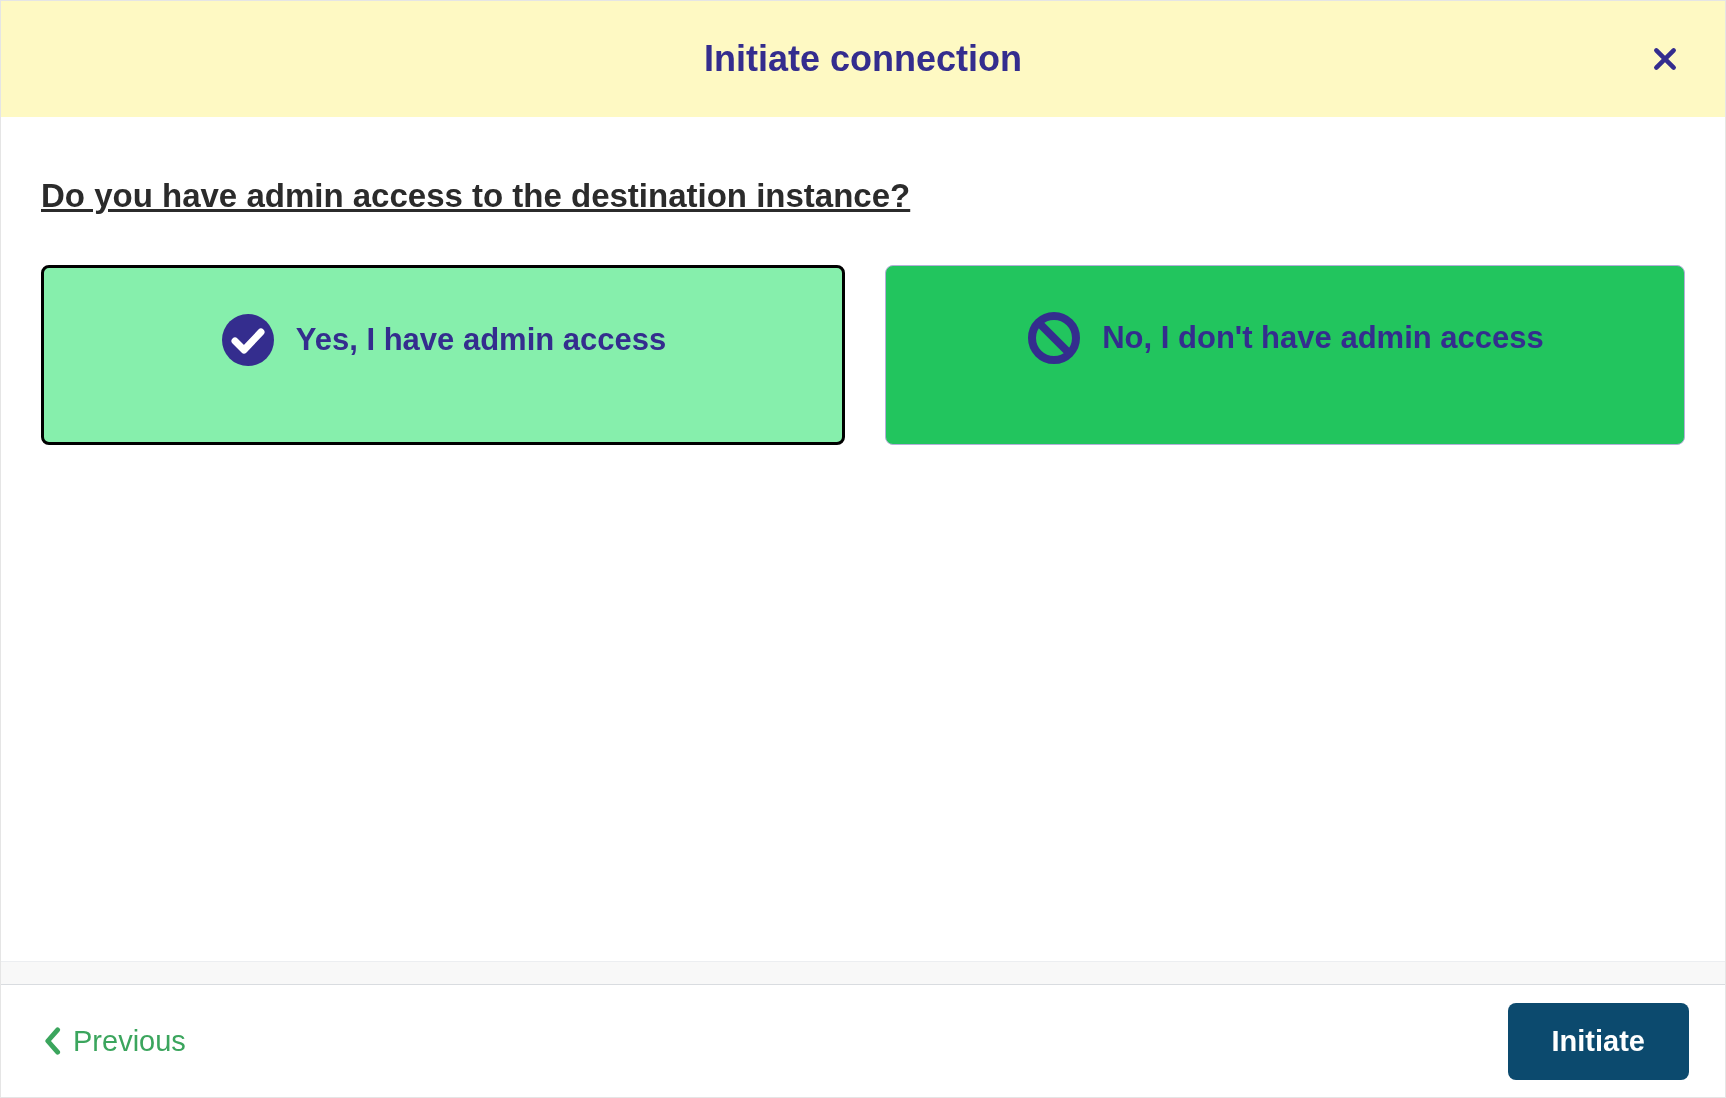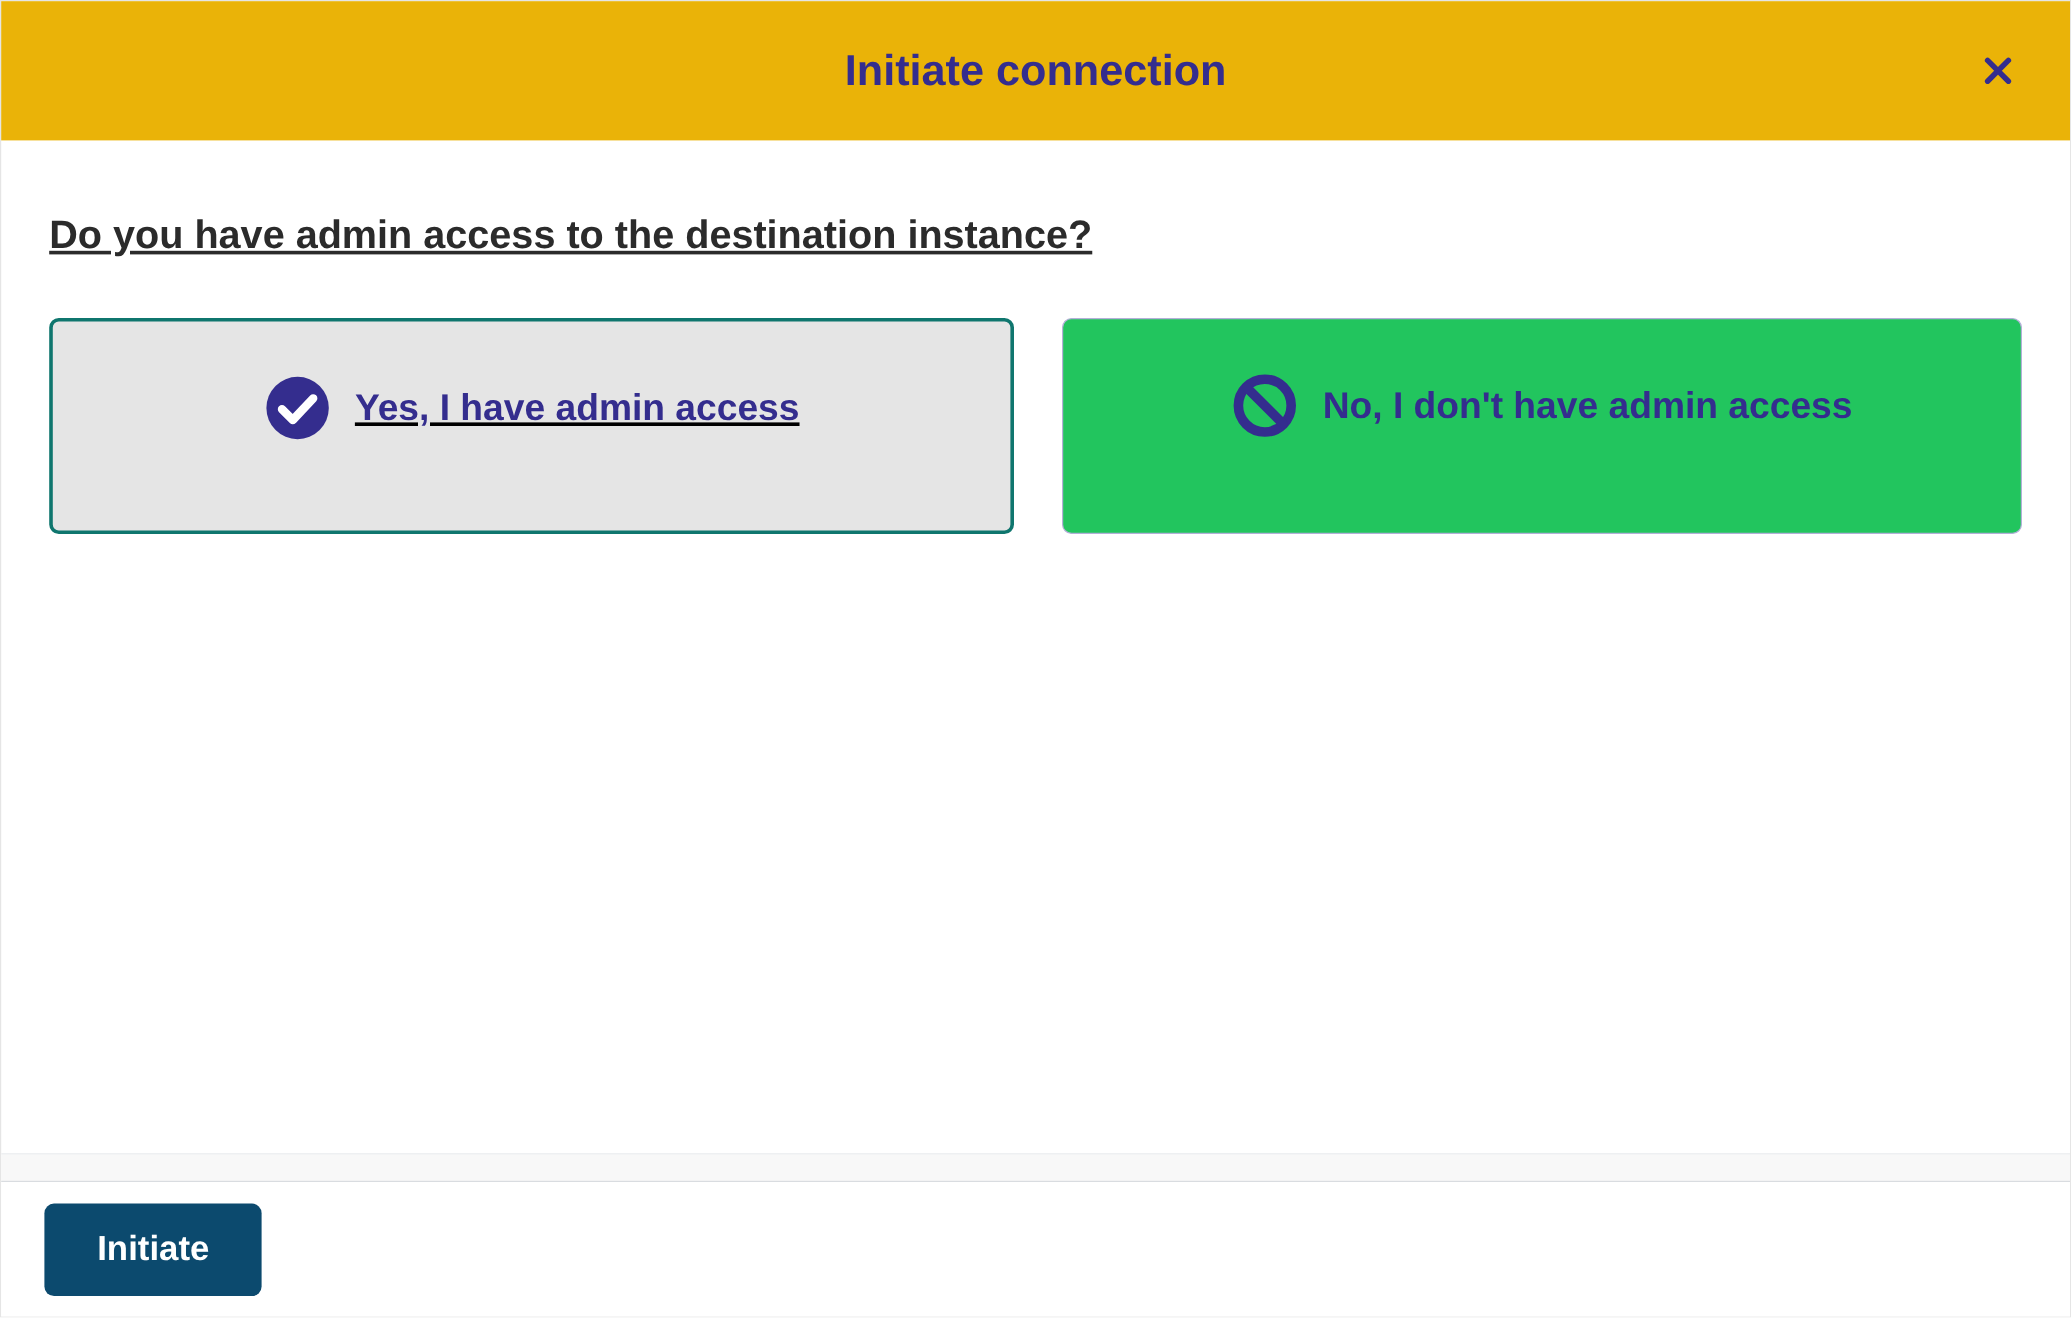--- a/index.html
+++ b/index.html
@@ -12,21 +12,21 @@
   .dialog {
     width: 1726px;
     height: 1098px;
     display: flex;
     flex-direction: column;
     border: 1px solid #e5e5e5;
     background: #fff;
     position: relative;
   }
   .header {
-    background: #eab308;
+    background: #fef9c3;
     height: 116px;
     display: flex;
     align-items: center;
     justify-content: center;
     position: relative;
   }
   .header-title {
     font-size: 36px;
     font-weight: 700;
     color: #342d8e;
@@ -60,23 +60,22 @@
   }
   .card {
     flex: 1;
     border: 1.5px solid #b3afd8;
     border-radius: 8px;
     padding: 44px 40px 44px 40px;
     background: #22c55e;
     cursor: pointer;
   }
   .card.selected {
-    border: 3px solid #0f766e;
-    background: #e5e5e5;
-    text-decoration: underline;
+    border: 3px solid #000000;
+    background: #86efac;
   }
   .card-head {
     display: flex;
     align-items: center;
     justify-content: center;
     gap: 20px;
     margin-bottom: 30px;
   }
   .card-icon {
     width: 56px; height: 56px;
@@ -177,16 +176,22 @@
           <span class="card-title">No, I don't have admin access</span>
         </div>
       </div>
 
     </div>
   </div>
 
   <div class="footer-sep"></div>
 
   <div class="footer">
+    <div class="prev-btn">
+      <svg viewBox="0 0 12 20">
+        <path d="M10 2 L3 10 L10 18" stroke="#3ba55d" stroke-width="3.5" stroke-linecap="round" stroke-linejoin="round" fill="none"></path>
+      </svg>
+      <span>Previous</span>
+    </div>
     <button class="initiate-btn">Initiate</button>
   </div>
 
 </div>
 
 </body></html>

